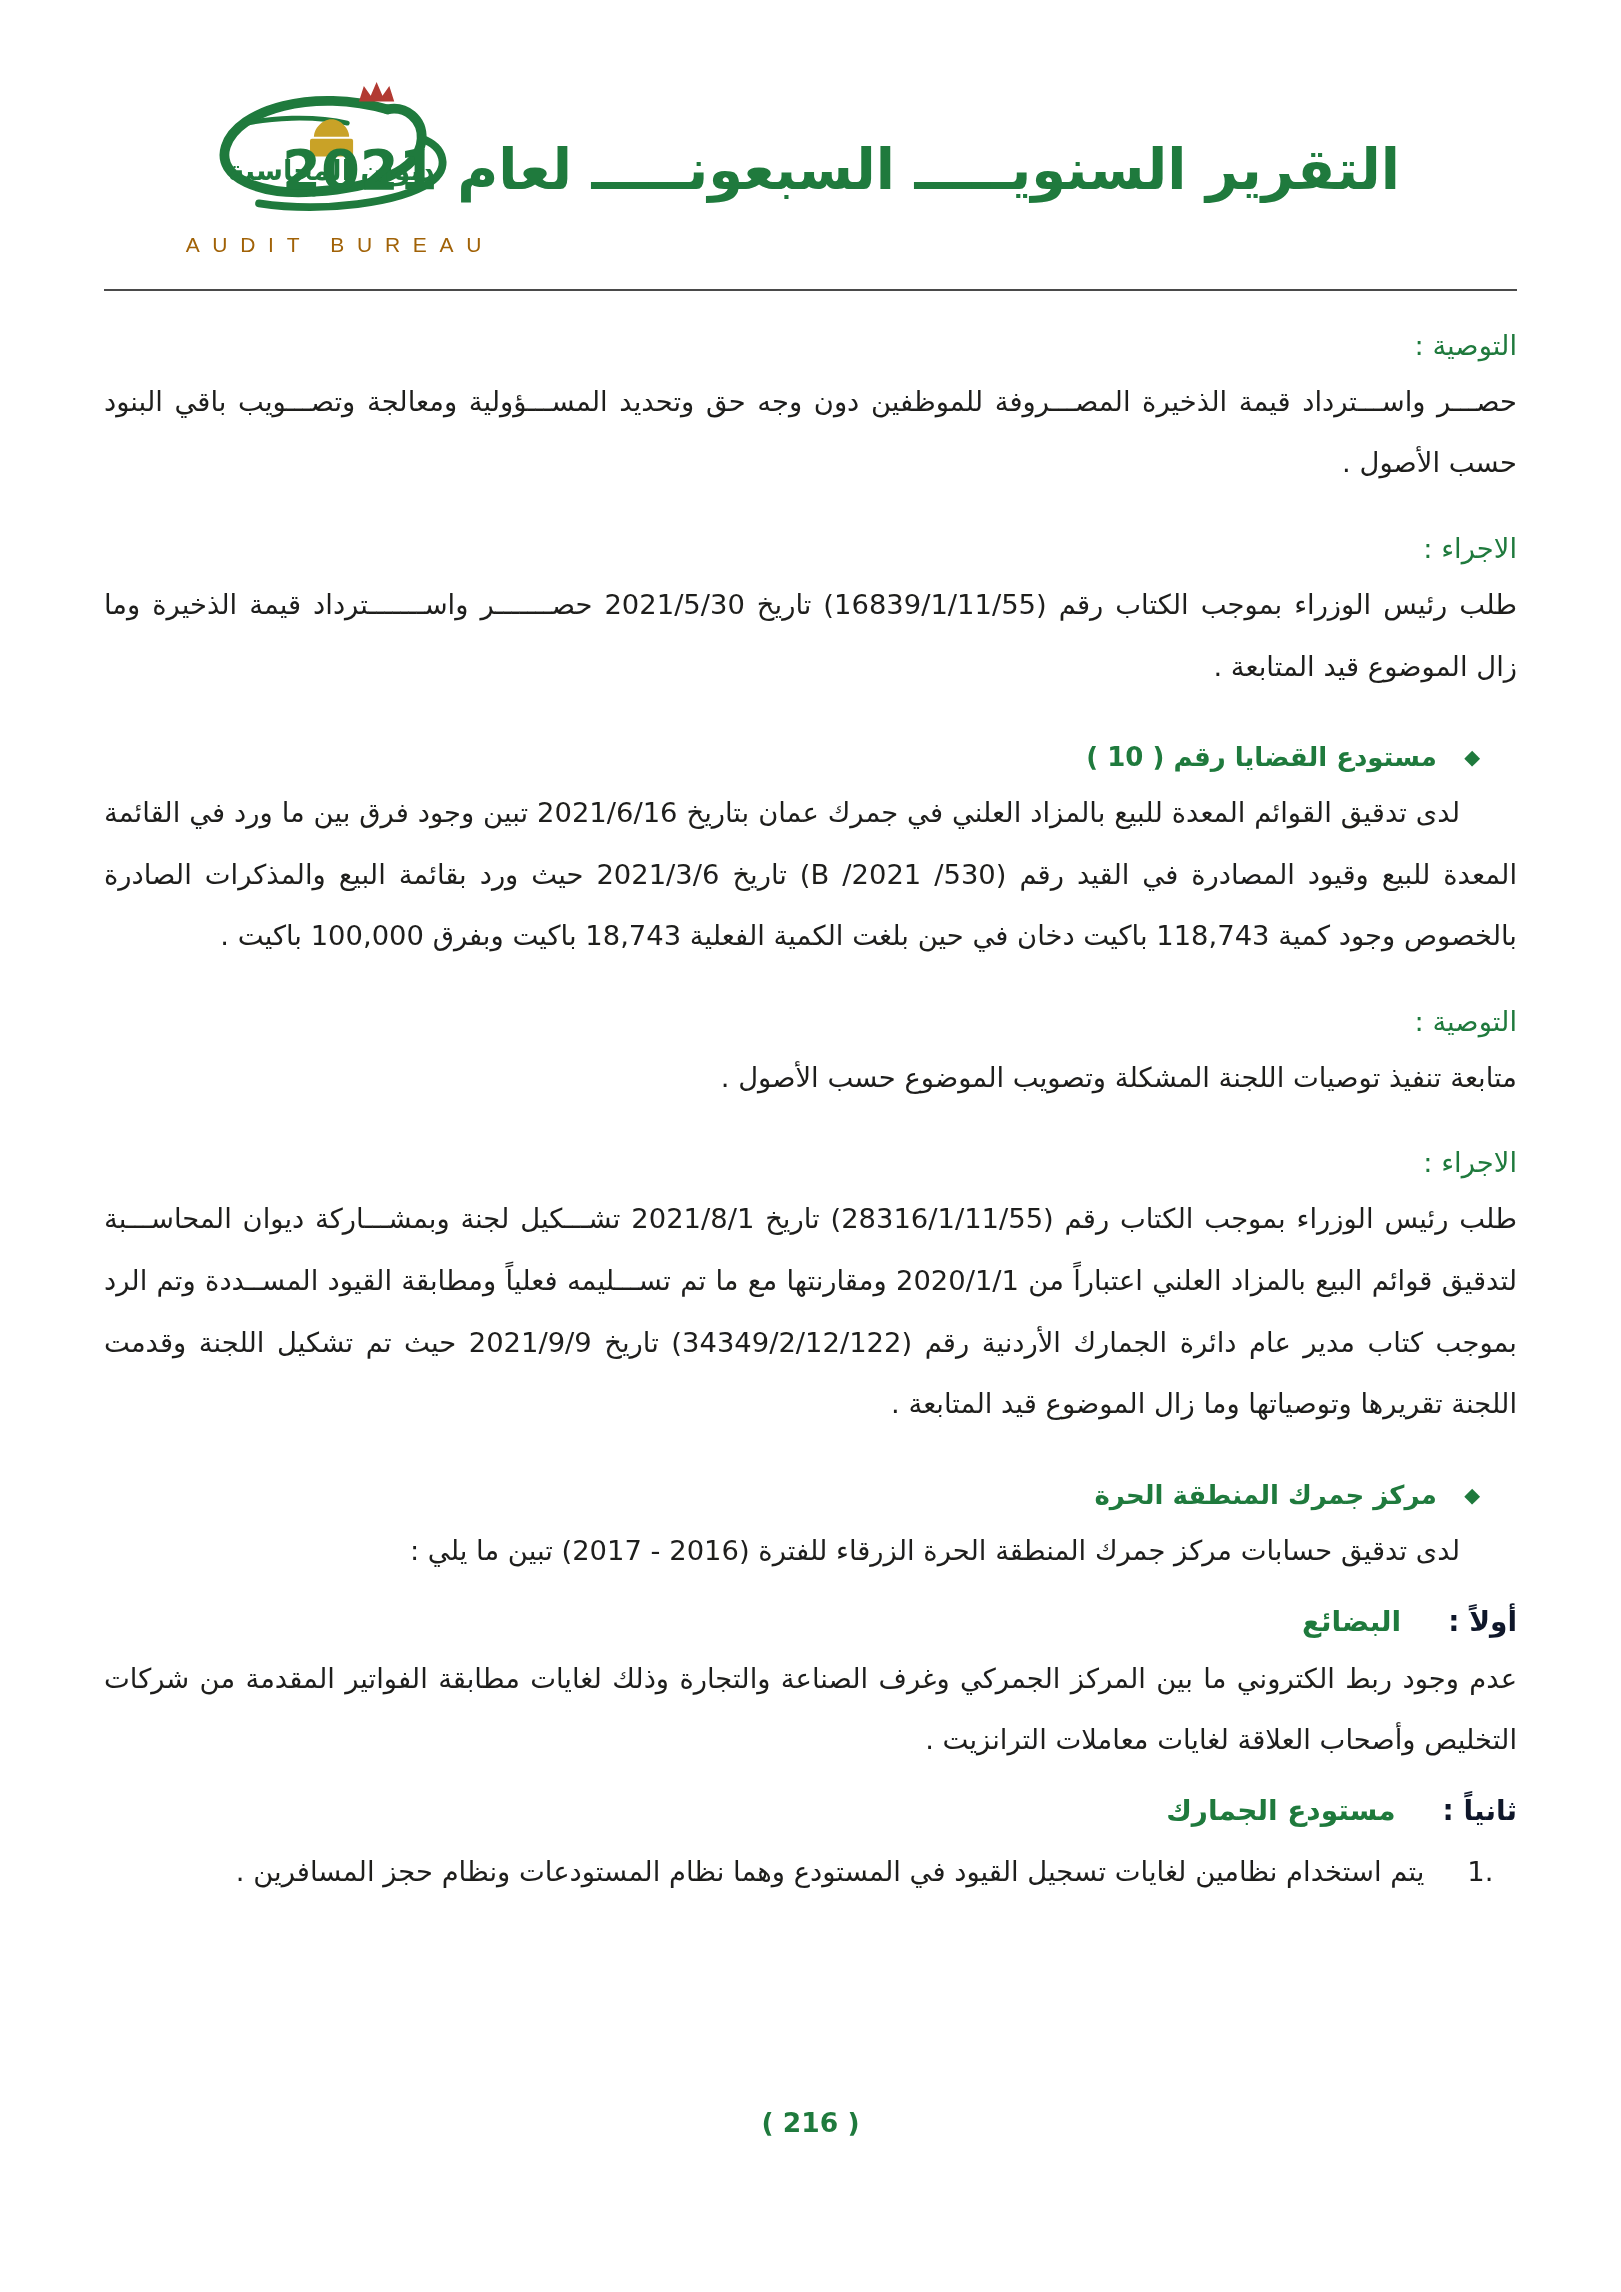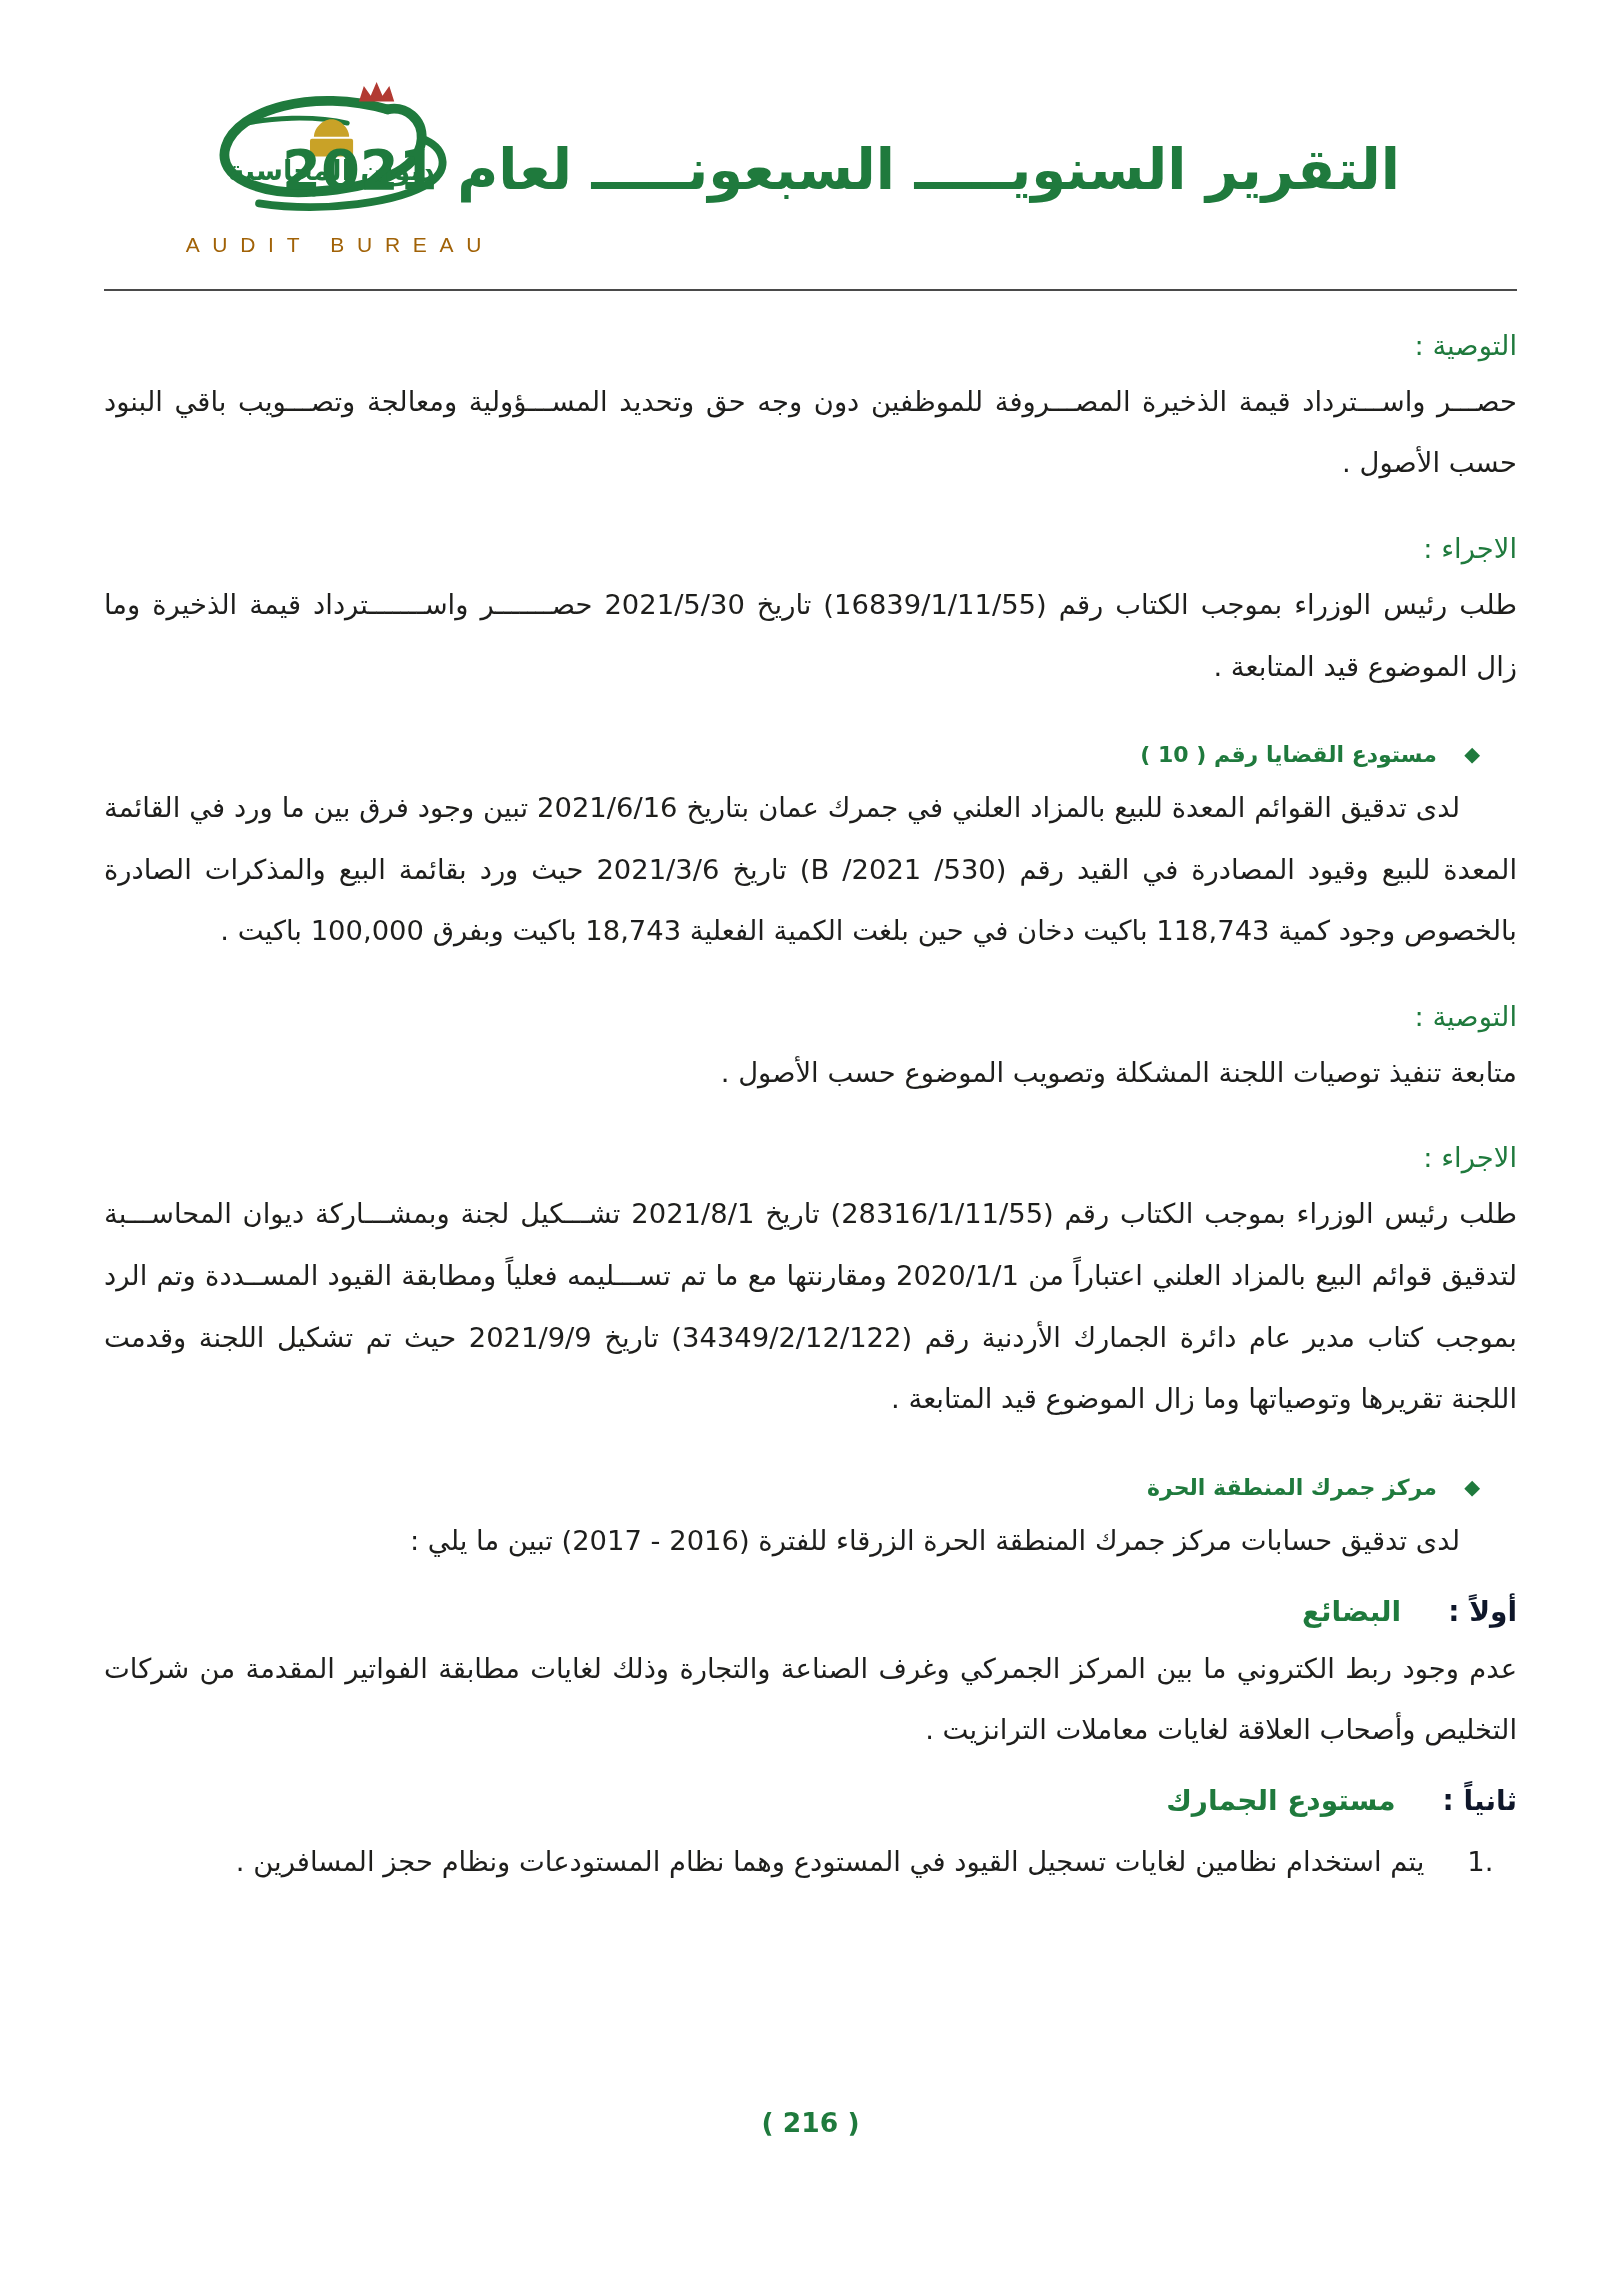--- a/index.html
+++ b/index.html
@@ -26,21 +26,21 @@
     font-size:56px; font-weight:bold; white-space:nowrap;
   }
   .rule { margin:0 104px; border-top:2.9px solid #4a4a4a; }
   
   .content { padding:0 104px; direction:rtl; }
   .green-label { color:#1F7A3D; font-weight:normal; font-size:27.4px; margin-top:39px; }
   .para { font-size:27.4px; line-height:2.25; text-align:justify; margin-top:9.8px; }
   .para.indent { text-indent:57px; }
   .bullet-head { display:flex; align-items:center; gap:27.4px; margin-top:45px; padding-right:37px; }
   .diamond { color:#1F7A3D; font-size:20.6px; line-height:1; }
-  .bh-text { color:#1F7A3D; font-weight:bold; font-size:22px; }
+  .bh-text { color:#1F7A3D; font-weight:bold; font-size:26px; }
   .source-line { color:#1F7A3D; font-weight:bold; font-size:21.6px; margin-top:7.8px; }
   .ordinal { display:flex; gap:47px; margin-top:23.5px; font-weight:bold; font-size:28px; align-items:baseline; }
   .ord-label { color:#0f172a; }
   .ord-title { color:#1F7A3D; }
   .list-item { display:flex; gap:43px; margin-top:15.7px; font-size:27.4px; line-height:2.1; padding-right:23.5px; }
   .num { direction:ltr; unicode-bidi:isolate; flex:0 0 auto; }
   .li-text { text-align:justify; }
   
   .footer {
     position:absolute; left:0; right:0; top:2107px;

